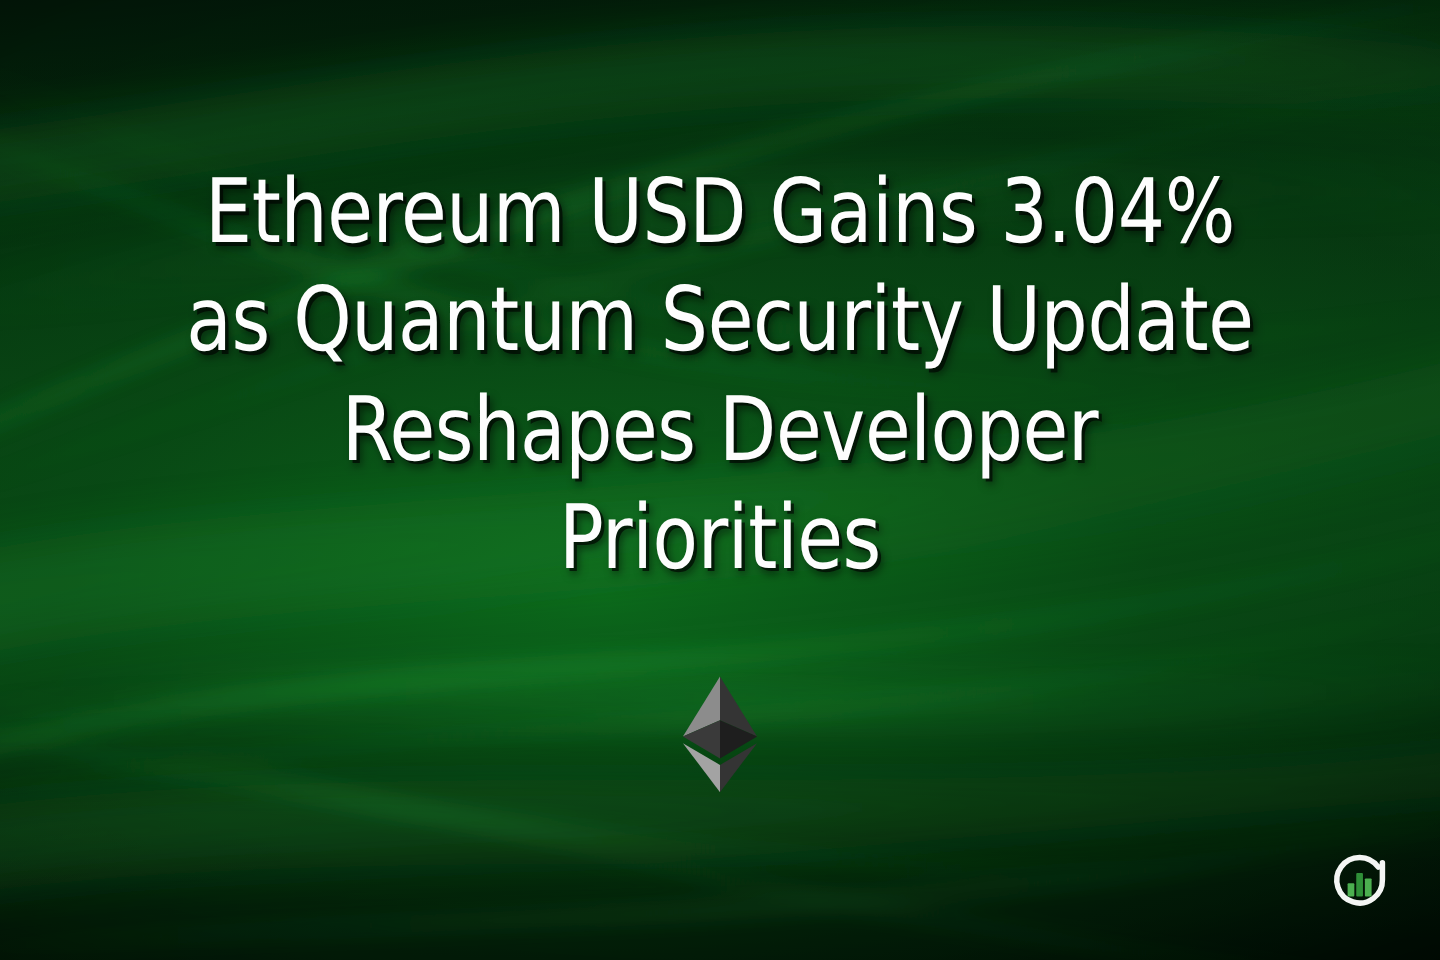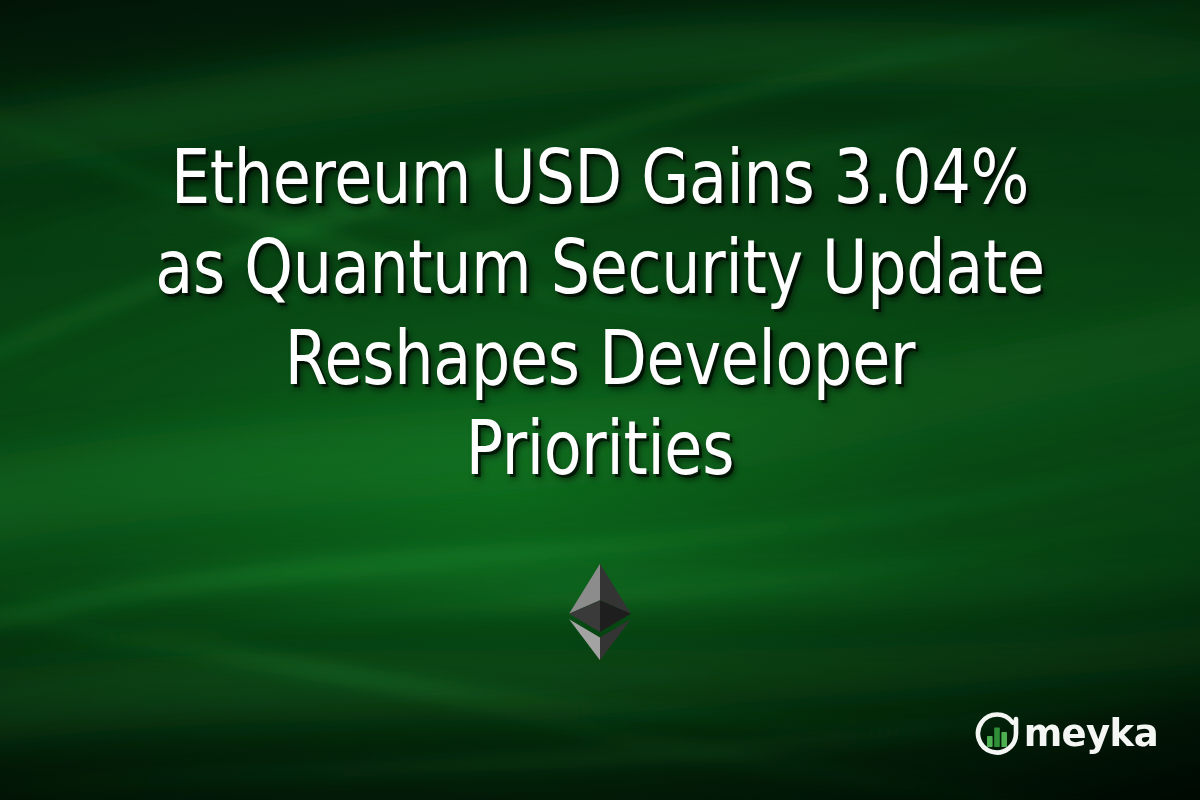--- a/index.html
+++ b/index.html
@@ -191,16 +191,15 @@
 
   <div class="brand">
     <span class="brand-mark">
       <svg viewBox="0 0 50 50" xmlns="http://www.w3.org/2000/svg">
         <path d="M40.5 14.5 A19 19 0 1 0 44 25 L44 11" fill="none" stroke="#f4f6f4" stroke-width="4.6" stroke-linecap="round"></path>
         <rect x="15" y="28" width="5.6" height="11" rx="0.8" fill="#4caf50"></rect>
         <rect x="22.2" y="19.5" width="5.6" height="19.5" rx="0.8" fill="#2f8f38"></rect>
         <rect x="29.4" y="24" width="5.6" height="15" rx="0.8" fill="#4caf50"></rect>
       </svg>
     </span>
-    <span class="brand-word">meyka</span>
   </div>
 
 </div>
 
 </body></html>

